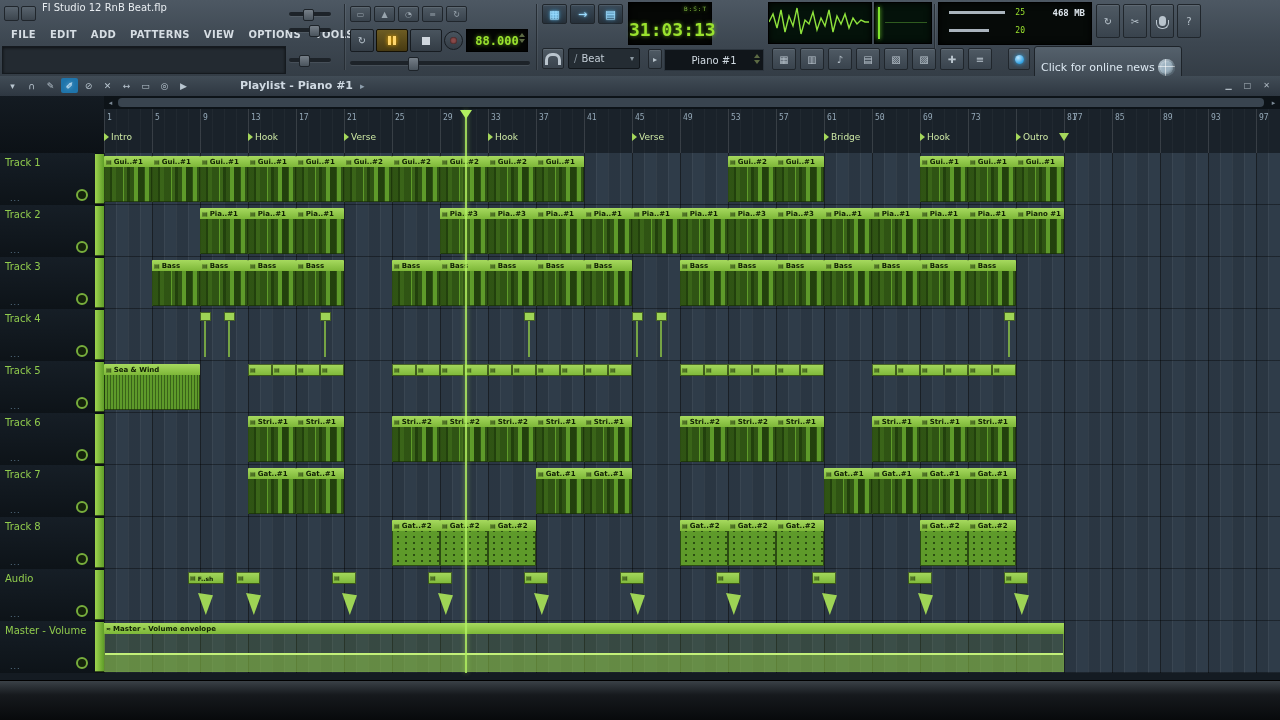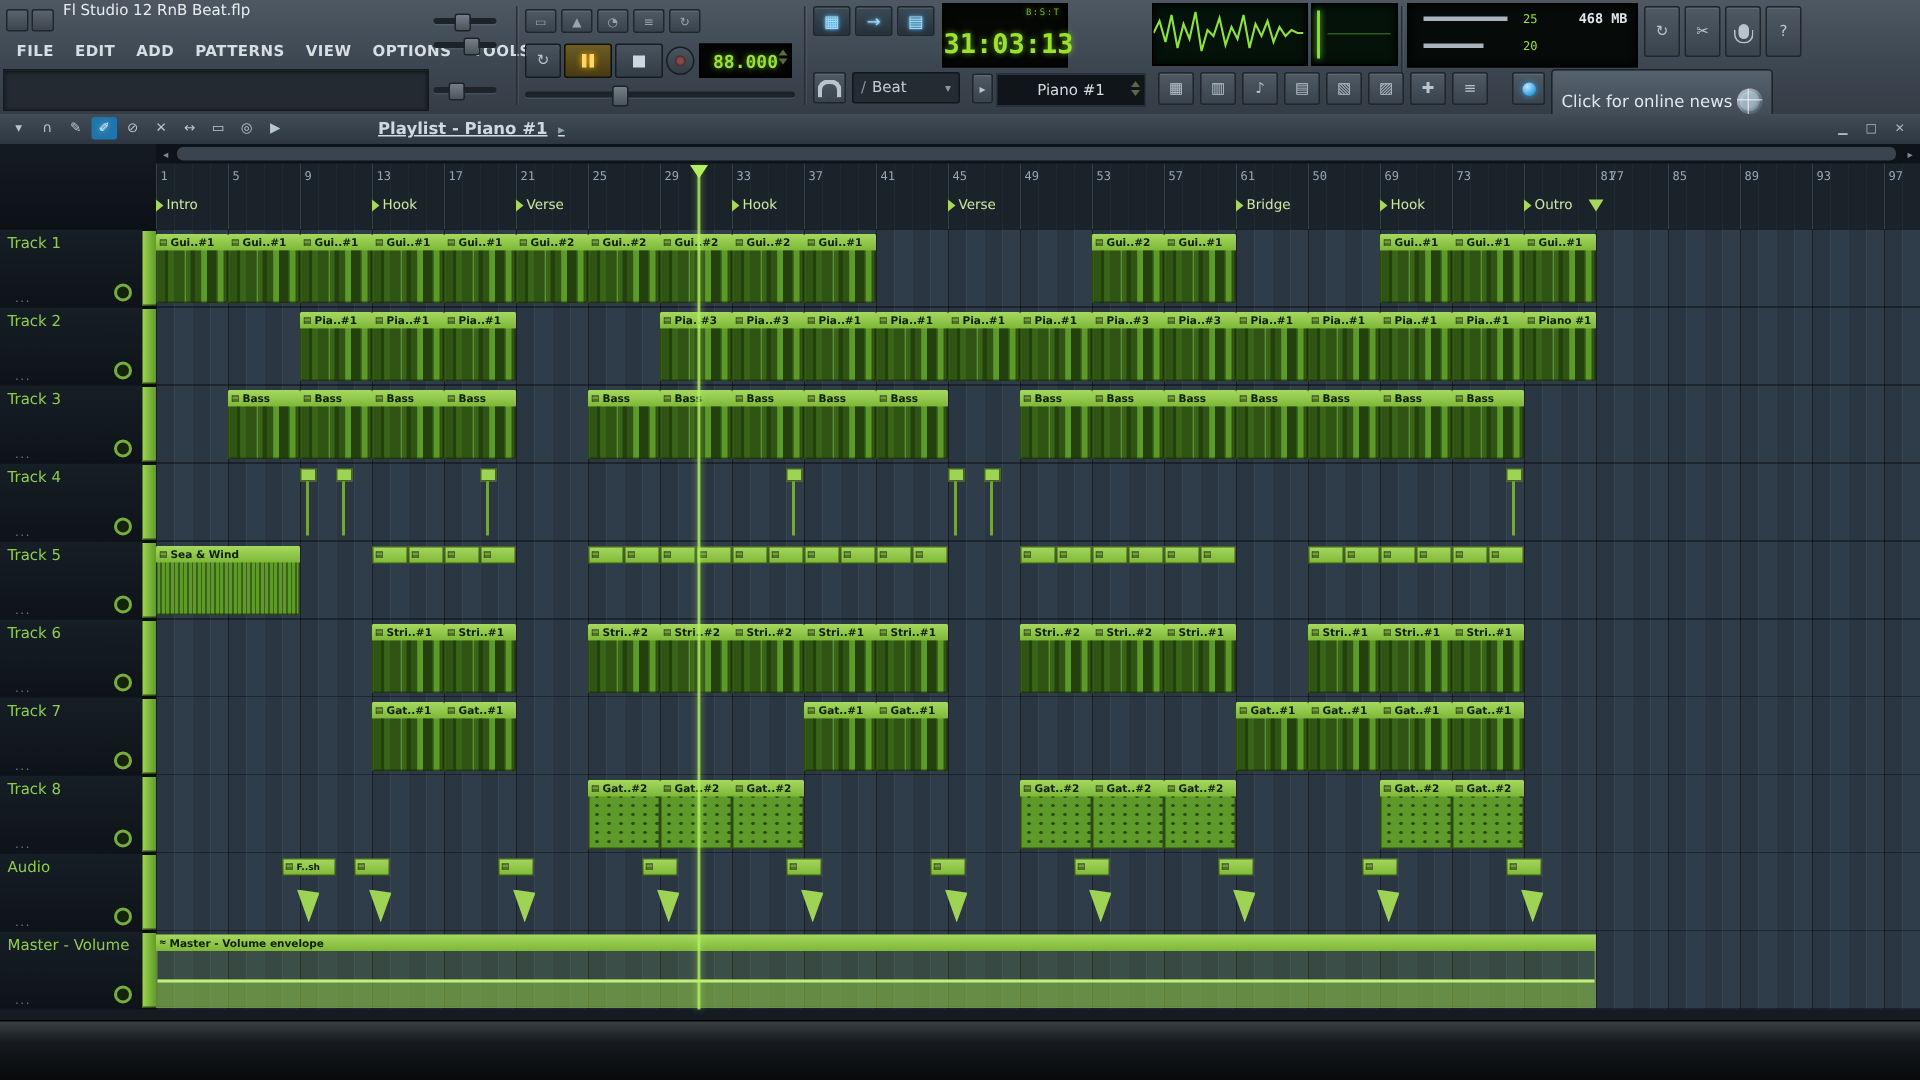--- a/index.html
+++ b/index.html
@@ -69,21 +69,21 @@
          radial-gradient(circle at 50% 50%, #9db3c2 0 55%, #7f96a6 56% 100%);
          box-shadow:inset -2px -2px 3px rgba(0,0,0,.35), inset 2px 2px 3px rgba(255,255,255,.35);position:relative;overflow:hidden;}
   .globe:before{content:"";position:absolute;left:7px;top:0;bottom:0;width:1px;background:rgba(255,255,255,.55);}
   .globe:after{content:"";position:absolute;left:0;right:0;top:7px;height:1px;background:rgba(255,255,255,.55);}
   
   .plheader{position:absolute;left:0;top:76px;width:1280px;height:20px;
             background:linear-gradient(#414c56,#2e3741);border-bottom:1px solid #1a2026;}
   .ptool{width:17px;height:15px;margin-top:2px;font-size:9px;color:#b9c6d0;display:flex;align-items:center;
          justify-content:center;border-radius:2px;}
   .ptool.active{background:#1f74ab;color:#eaf6ff;text-shadow:0 0 4px #9fdcff;}
-  .pltitle{position:absolute;left:252px;top:3px;font-size:11px;font-weight:bold;color:#cfd9e2;text-decoration:underline;}
+  .pltitle{position:absolute;left:240px;top:3px;font-size:11px;font-weight:bold;color:#cfd9e2;}
   .tarrow{color:#8fa0ae;margin-left:7px;font-size:9px;}
   .wbtn{width:15px;height:13px;font-size:8px;color:#aeb9c2;display:flex;align-items:center;justify-content:center;}
   
   .plbody{position:absolute;left:0;top:96px;width:1280px;height:584px;background:#10161c;}
   .corner{position:absolute;left:0;top:0;width:104px;height:57px;background:linear-gradient(#141b22,#0c1116);}
   .hscroll{position:absolute;left:104px;right:0;top:0;height:13px;background:#0d1318;}
   .hthumb{position:absolute;left:14px;right:16px;top:2px;height:9px;background:#39444f;border-radius:4px;}
   .sarrow{position:absolute;top:0;width:13px;height:13px;font-size:7px;color:#7c8a96;display:flex;align-items:center;justify-content:center;}
   .timeline{position:absolute;left:104px;right:0;top:13px;height:44px;background:#1a222a;border-bottom:1px solid #0a0f14;
     background-image:repeating-linear-gradient(90deg,rgba(255,255,255,.10) 0 1px,transparent 1px 48px),

